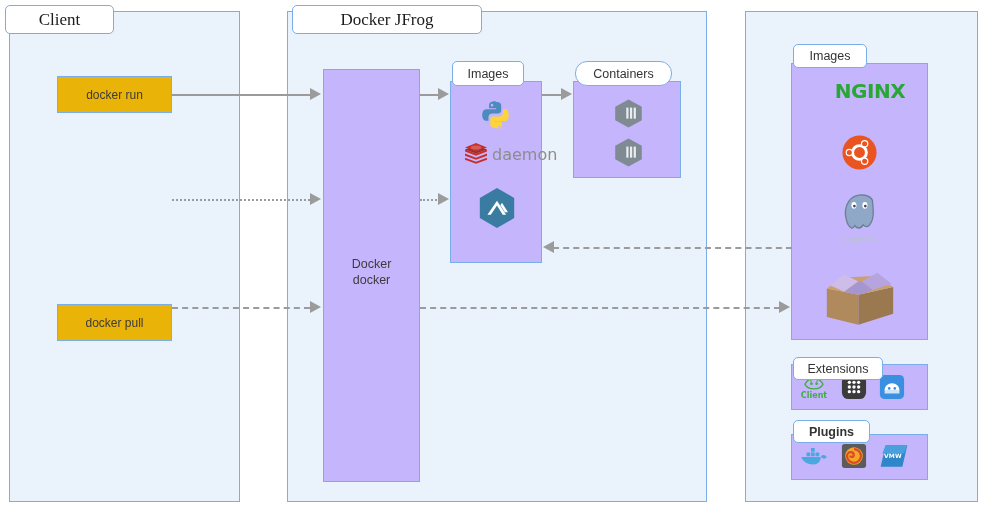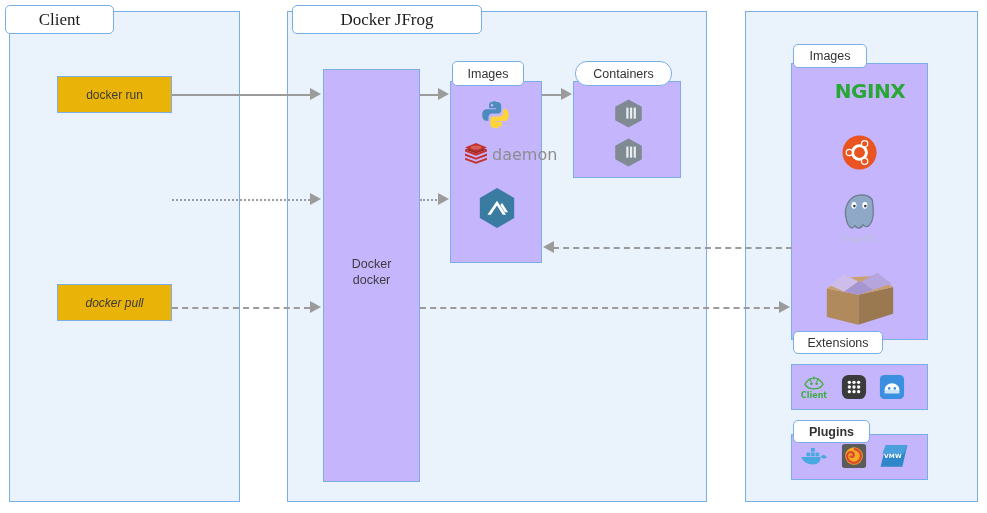--- a/index.html
+++ b/index.html
@@ -77,21 +77,21 @@
 </style>
 </head>
 <body>
 
 <div id="stage">
 
   <div class="abs zone" style="left:9px;top:11px;width:231px;height:491px;"></div>
   <div class="chip serif" style="left:5px;top:5px;width:107px;height:27px;">Client</div>
 
   <div class="abs cmdbox" style="left:57px;top:76px;width:115px;height:37px;">docker run</div>
-  <div class="abs cmdbox" style="left:57px;top:284px;width:115px;height:37px;font-style:italic;">docker pull</div>
+  <div class="abs cmdbox" style="left:57px;top:304px;width:115px;height:37px;">docker pull</div>
 
   <div class="abs zone" style="left:287px;top:11px;width:420px;height:491px;"></div>
   <div class="chip serif" style="left:292px;top:5px;width:188px;height:27px;">Docker JFrog</div>
 
   <div class="abs wbox" style="left:323px;top:69px;width:97px;height:413px;">
     <div class="daemon-label" style="top:186px;">
       <span>Docker</span><br>
       <span>docker</span>
     </div>
   </div>
@@ -184,21 +184,21 @@
       <polygon points="8,26 48,34 48,72 8,62" fill="#b08a5c"></polygon>
       <polygon points="48,34 92,24 92,58 48,72" fill="#9a7850"></polygon>
       <polygon points="8,26 28,12 70,10 92,24 48,34" fill="#c9a06e"></polygon>
       <polygon points="12,22 30,8 48,17 30,30" fill="#cdbde8"></polygon>
       <polygon points="52,17 72,6 90,20 66,28" fill="#b6a4df"></polygon>
       <polygon points="30,30 48,17 52,17 66,28 48,34" fill="#a596d2"></polygon>
     </svg>
   </div>
 
   <div class="abs wbox" style="left:791px;top:364px;width:137px;height:46px;"></div>
-  <div class="chip sans" style="left:793px;top:331px;width:88px;height:21px;">Extensions</div>
+  <div class="chip sans" style="left:793px;top:357px;width:88px;height:21px;">Extensions</div>
 
   <div class="iconcell" style="left:799px;top:371px;width:30px;height:32px;flex-direction:column;">
     <svg width="22" height="16" viewBox="0 0 34 24">
       <path d="M3 14c3-7 11-10 14-10s11 3 14 10c-3 5-9 7-14 7S6 19 3 14z" fill="none" stroke="#3fae3f" stroke-width="2"></path>
       <path d="M10 5l3 5M24 5l-3 5M17 2v5" stroke="#3fae3f" stroke-width="1.6"></path>
       <circle cx="13" cy="13" r="2" fill="#3fae3f"></circle>
       <circle cx="21" cy="13" r="2" fill="#3fae3f"></circle>
     </svg>
     <span class="jfrog-txt">Client</span>
   </div>

